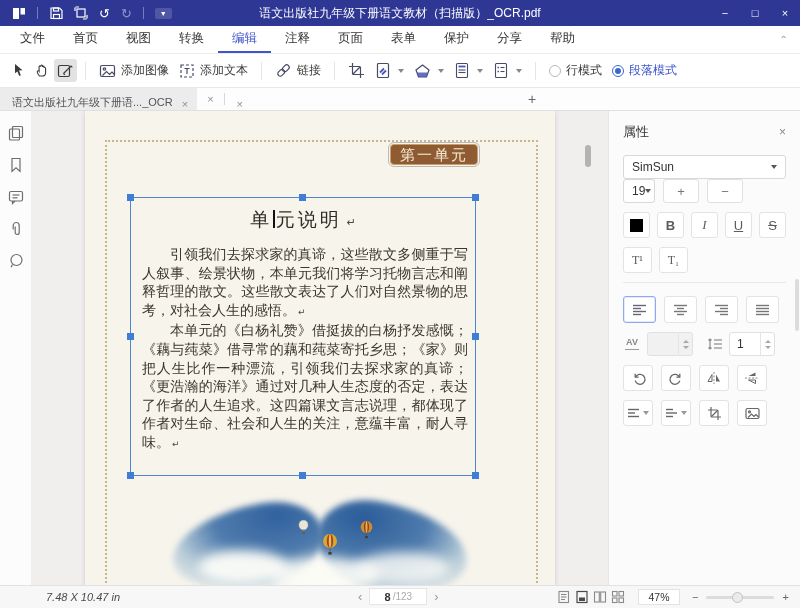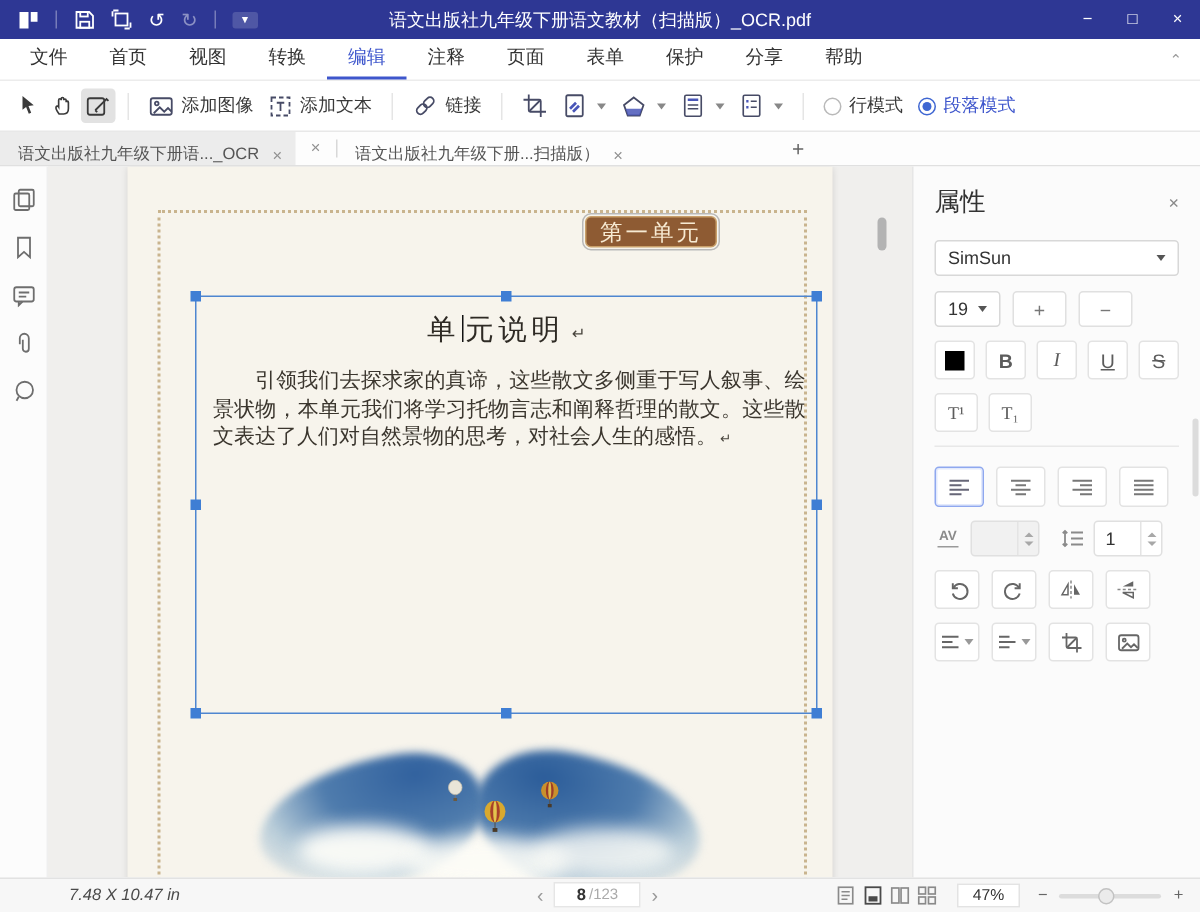--- a/index.html
+++ b/index.html
@@ -48,21 +48,21 @@
   
   .main { position:absolute; top:111px; left:0; right:0; bottom:23px; display:flex; }
   .leftrail { width:32px; background:#fcfcfc; border-right:1px solid #efefef; display:flex; flex-direction:column; align-items:center; padding-top:14px; gap:16px; }
   .canvas { flex:1; background:#f0efed; position:relative; overflow:hidden; }
   .scroll-thumb { position:absolute; left:553px; top:34px; width:6px; height:22px; background:#b3b3b3; border-radius:3px; }
 
   
   .page { position:absolute; left:53px; top:0; width:470px; height:500px; background:#f7f4ec; box-shadow:0 0 5px rgba(0,0,0,.14); }
   .wavy { position:absolute; left:20px; top:29px; right:17px; bottom:-12px; border:2px dotted #c9b48e; }
   .badge { position:absolute; left:305px; top:33px; padding:0 9px; height:21px; line-height:20px; background:#8e5b33; border:1px solid #c9a06a; border-radius:4px; color:#f7ead2; font-family:"DejaVu Serif", serif; font-size:15px; letter-spacing:2px; outline:1px solid #b9b9b9; outline-offset:1px; }
-  .selection { position:absolute; left:45px; top:86px; width:415px; height:279px; border:1px solid #4f86d0; }
+  .selection { position:absolute; left:45px; top:86px; width:346px; height:279px; border:1px solid #4f86d0; }
   .handle { position:absolute; width:7px; height:7px; background:#3f7ed4; }
   .h-tl{left:-4px;top:-4px} .h-tm{left:calc(50% - 4px);top:-4px} .h-tr{right:-4px;top:-4px}
   .h-ml{left:-4px;top:calc(50% - 4px)} .h-mr{right:-4px;top:calc(50% - 4px)}
   .h-bl{left:-4px;bottom:-4px} .h-bm{left:calc(50% - 4px);bottom:-4px} .h-br{right:-4px;bottom:-4px}
   .doc-head { margin-top:9px; text-align:center; font-family:"DejaVu Serif", serif; font-size:19px; color:#2e2a24; letter-spacing:3px; }
   .cursor { display:inline-block; width:1.5px; height:18px; background:#111; vertical-align:-2px; margin:0 1px; }
   .pilcrow { font-size:11px; color:#4a463e; margin-left:5px; letter-spacing:0; font-family:"DejaVu Sans", sans-serif; }
   .doc-body { padding:12px 7px 0 11px; font-family:"DejaVu Serif", serif; font-size:14px; line-height:18.6px; color:#3b362e; text-align:justify; }
   .doc-body p { text-indent:2em; }
   .doc-body .pilcrow { font-size:9px; margin-left:2px; }
@@ -75,27 +75,27 @@
     border-radius:65% 35% 45% 55% / 55% 45% 55% 45%; }
   .wing.r { right:2px; top:12px; width:152px; height:88px; transform:rotate(9deg);
     background:radial-gradient(ellipse at 28% 22%, #2b5c99 0%, #4f7cad 42%, #b9cdd9 70%, rgba(247,244,236,0) 92%);
     border-radius:35% 65% 55% 45% / 45% 55% 45% 55%; }
   .cloud { position:absolute; background:#fdfdf8; border-radius:50%; filter:blur(6px); opacity:.95; }
   .balloon { position:absolute; }
 
   
   .rightpanel { width:192px; background:#fbfbfb; border-left:1px solid #e6e6e6; position:relative; padding:12px 14px 0 14px; font-size:12px; color:#444; }
   .panel-head { display:flex; justify-content:space-between; align-items:center; margin-bottom:14px; }
-  .panel-title { font-size:17px; color:#333; }
+  .panel-title { font-size:13px; color:#333; }
   .panel-close { color:#8a8a8a; font-size:12px; }
   .select-box { height:24px; border:1px solid #d8d8d8; border-radius:3px; background:#fff; display:flex; align-items:center; justify-content:space-between; padding:0 8px; color:#333; }
-  .font-select { margin-bottom:10px; }
+  .font-select { }
   .sel-caret { width:0; height:0; border-left:3.5px solid transparent; border-right:3.5px solid transparent; border-top:4.5px solid #555; }
   .row { display:flex; gap:8px; margin-bottom:9px; align-items:center; }
-  .size-select { width:44px; }
+  .size-select { width:32px; }
   .sq-btn { width:36px; height:24px; border:1px solid #e0e0e0; border-radius:3px; background:#fff; display:flex; align-items:center; justify-content:center; color:#777; font-size:13px; }
   .fmt-btn { width:29px; height:26px; border:1px solid #e3e3e3; border-radius:3px; background:#fff; display:flex; align-items:center; justify-content:center; color:#5c5c5c; font-size:13px; }
   .fmt-btn .swatch { width:13px; height:13px; background:#000; }
   .fmt-i { font-family:"Liberation Serif", serif; font-style:italic; }
   .fmt-u { text-decoration:underline; }
   .fmt-s { text-decoration:line-through; }
   .fmt-t { font-family:"Liberation Serif", serif; font-size:12px; }
   .hr { height:1px; background:#e8e8e8; margin:4px 0 13px; }
   .align-btn { width:33px; height:27px; border:1px solid #e3e3e3; border-radius:3px; background:#fff; display:flex; align-items:center; justify-content:center; }
   .align-btn.sel { border-color:#8fa8ef; box-shadow:inset 0 0 0 1px #e3eafc; }
@@ -284,21 +284,20 @@
 </div>
 
 <div class="tabbar">
   <span class="tab active">
     <span>语文出版社九年级下册语..._OCR</span>
     <span class="tab-close">×</span>
   </span>
   <span class="stray-close">×</span>
   <span class="tab-sep"></span>
   <span class="tab">
-    <span>语文出版社九年级下册...扫描版）</span>
     <span class="tab-close">×</span>
   </span>
   <span class="tab-plus">+</span>
 </div>
 
 <div class="main">
 
   <div class="leftrail">
     <span>
       <svg width="16" height="16" fill="none" stroke="#6e6e6e" stroke-width="1.2">
@@ -347,20 +346,21 @@
         <span class="handle h-bl"></span>
         <span class="handle h-bm"></span>
         <span class="handle h-br"></span>
 
         <div class="doc-head">
           <span>单</span><span class="cursor"></span><span>元说明</span><span class="pilcrow">↵</span>
         </div>
 
         <div class="doc-body">
           <p><span>引领我们去探求家的真谛，这些散文多侧重于写人叙事、绘景状物，本单元我们将学习托物言志和阐释哲理的散文。这些散文表达了人们对自然景物的思考，对社会人生的感悟。</span><span class="pilcrow">↵</span></p>
+          <p><span>本单元的《白杨礼赞》借挺拔的白杨抒发感慨；《藕与莼菜》借寻常的藕和莼菜寄托乡思；《家》则把人生比作一种漂流，引领我们去探求家的真谛；《更浩瀚的海洋》通过对几种人生态度的否定，表达了作者的人生追求。这四篇课文言志说理，都体现了作者对生命、社会和人生的关注，意蕴丰富，耐人寻味。</span><span class="pilcrow">↵</span></p>
         </div>
       </div>
 
       <div class="sky">
         <div class="wing l"></div>
         <div class="wing r"></div>
         <div class="cloud" style="left:28px;top:58px;width:90px;height:34px"></div>
         <div class="cloud" style="left:100px;top:66px;width:110px;height:34px;opacity:.85"></div>
         <div class="cloud" style="left:185px;top:60px;width:95px;height:32px;opacity:.8"></div>
         <svg class="balloon" style="left:128px;top:28px" width="11" height="15">

